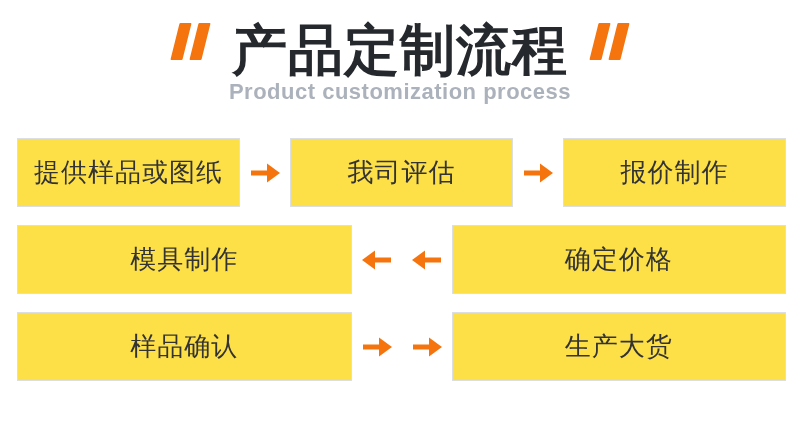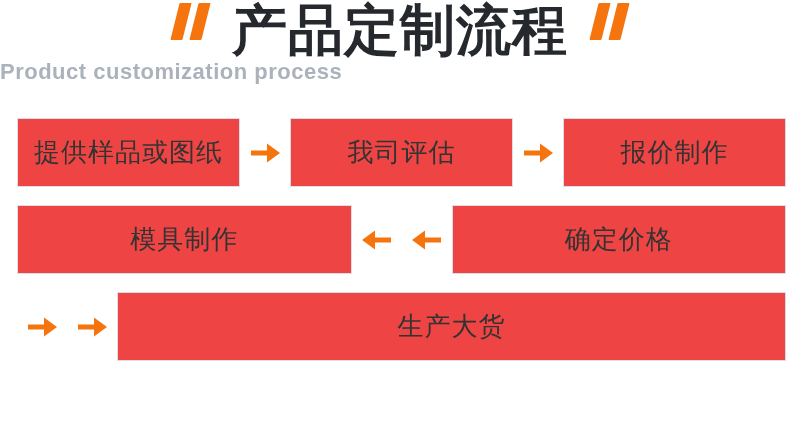--- a/index.html
+++ b/index.html
@@ -9,38 +9,38 @@
     --box-border:#DBDEE3;
     --box-text:#333333;
   }
   *{margin:0;padding:0;box-sizing:border-box;}
   html,body{width:800px;height:433px;background:#ffffff;overflow:hidden;}
   body{font-family:"Liberation Sans","DejaVu Sans",sans-serif;}
 
   .page{width:800px;height:433px;position:relative;}
 
   
-  .header{text-align:left;}
+  .header{padding-top:20px;text-align:center;}
   .title-row{display:flex;justify-content:center;align-items:flex-start;gap:26px;}
   .quote{display:flex;gap:7px;padding-top:3px;}
   .quote i{display:block;width:12px;height:37px;background:var(--accent);transform:skewX(-14deg);border-radius:1px;}
   .page-title{
     font-size:55px;line-height:60px;font-weight:900;color:var(--title);
     letter-spacing:1px;white-space:nowrap;
   }
   .page-subtitle{
     font-size:22px;line-height:24px;font-weight:700;
     color:var(--subtitle);letter-spacing:0.5px;
   }
 
   
   .flow{margin:34px 14px 0 17px;display:flex;flex-direction:column;gap:18px;}
   .flow-row{display:flex;align-items:stretch;}
   .step-box{
-    flex:1;height:69px;background:#ef4444;border:1px solid var(--box-border);
+    flex:1;height:69px;background:#fde047;border:1px solid var(--box-border);
     display:flex;align-items:center;justify-content:center;
   }
   .step-label{font-size:26px;color:var(--box-text);font-weight:400;letter-spacing:1px;white-space:nowrap;}
   .arrow-cell{width:50px;display:flex;align-items:center;justify-content:center;flex:0 0 auto;}
   .arrow-svg{display:block;}
   .arrow-svg.left{transform:rotate(180deg);}
 </style>
 </head>
 <body>
 
@@ -102,20 +102,23 @@
           <path d="M2 12 H21" stroke="#F5740D" stroke-width="5" fill="none"></path>
           <polygon points="18,2.5 31,12 18,21.5" fill="#F5740D"></polygon>
         </svg>
       </span>
       <div class="step-box">
         <span class="step-label">确定价格</span>
       </div>
     </div>
 
     <div class="flow-row">
+      <div class="step-box">
+        <span class="step-label">样品确认</span>
+      </div>
       <span class="arrow-cell">
         <svg class="arrow-svg" width="32" height="24" viewBox="0 0 32 24">
           <path d="M2 12 H21" stroke="#F5740D" stroke-width="5" fill="none"></path>
           <polygon points="18,2.5 31,12 18,21.5" fill="#F5740D"></polygon>
         </svg>
       </span>
       <span class="arrow-cell">
         <svg class="arrow-svg" width="32" height="24" viewBox="0 0 32 24">
           <path d="M2 12 H21" stroke="#F5740D" stroke-width="5" fill="none"></path>
           <polygon points="18,2.5 31,12 18,21.5" fill="#F5740D"></polygon>

